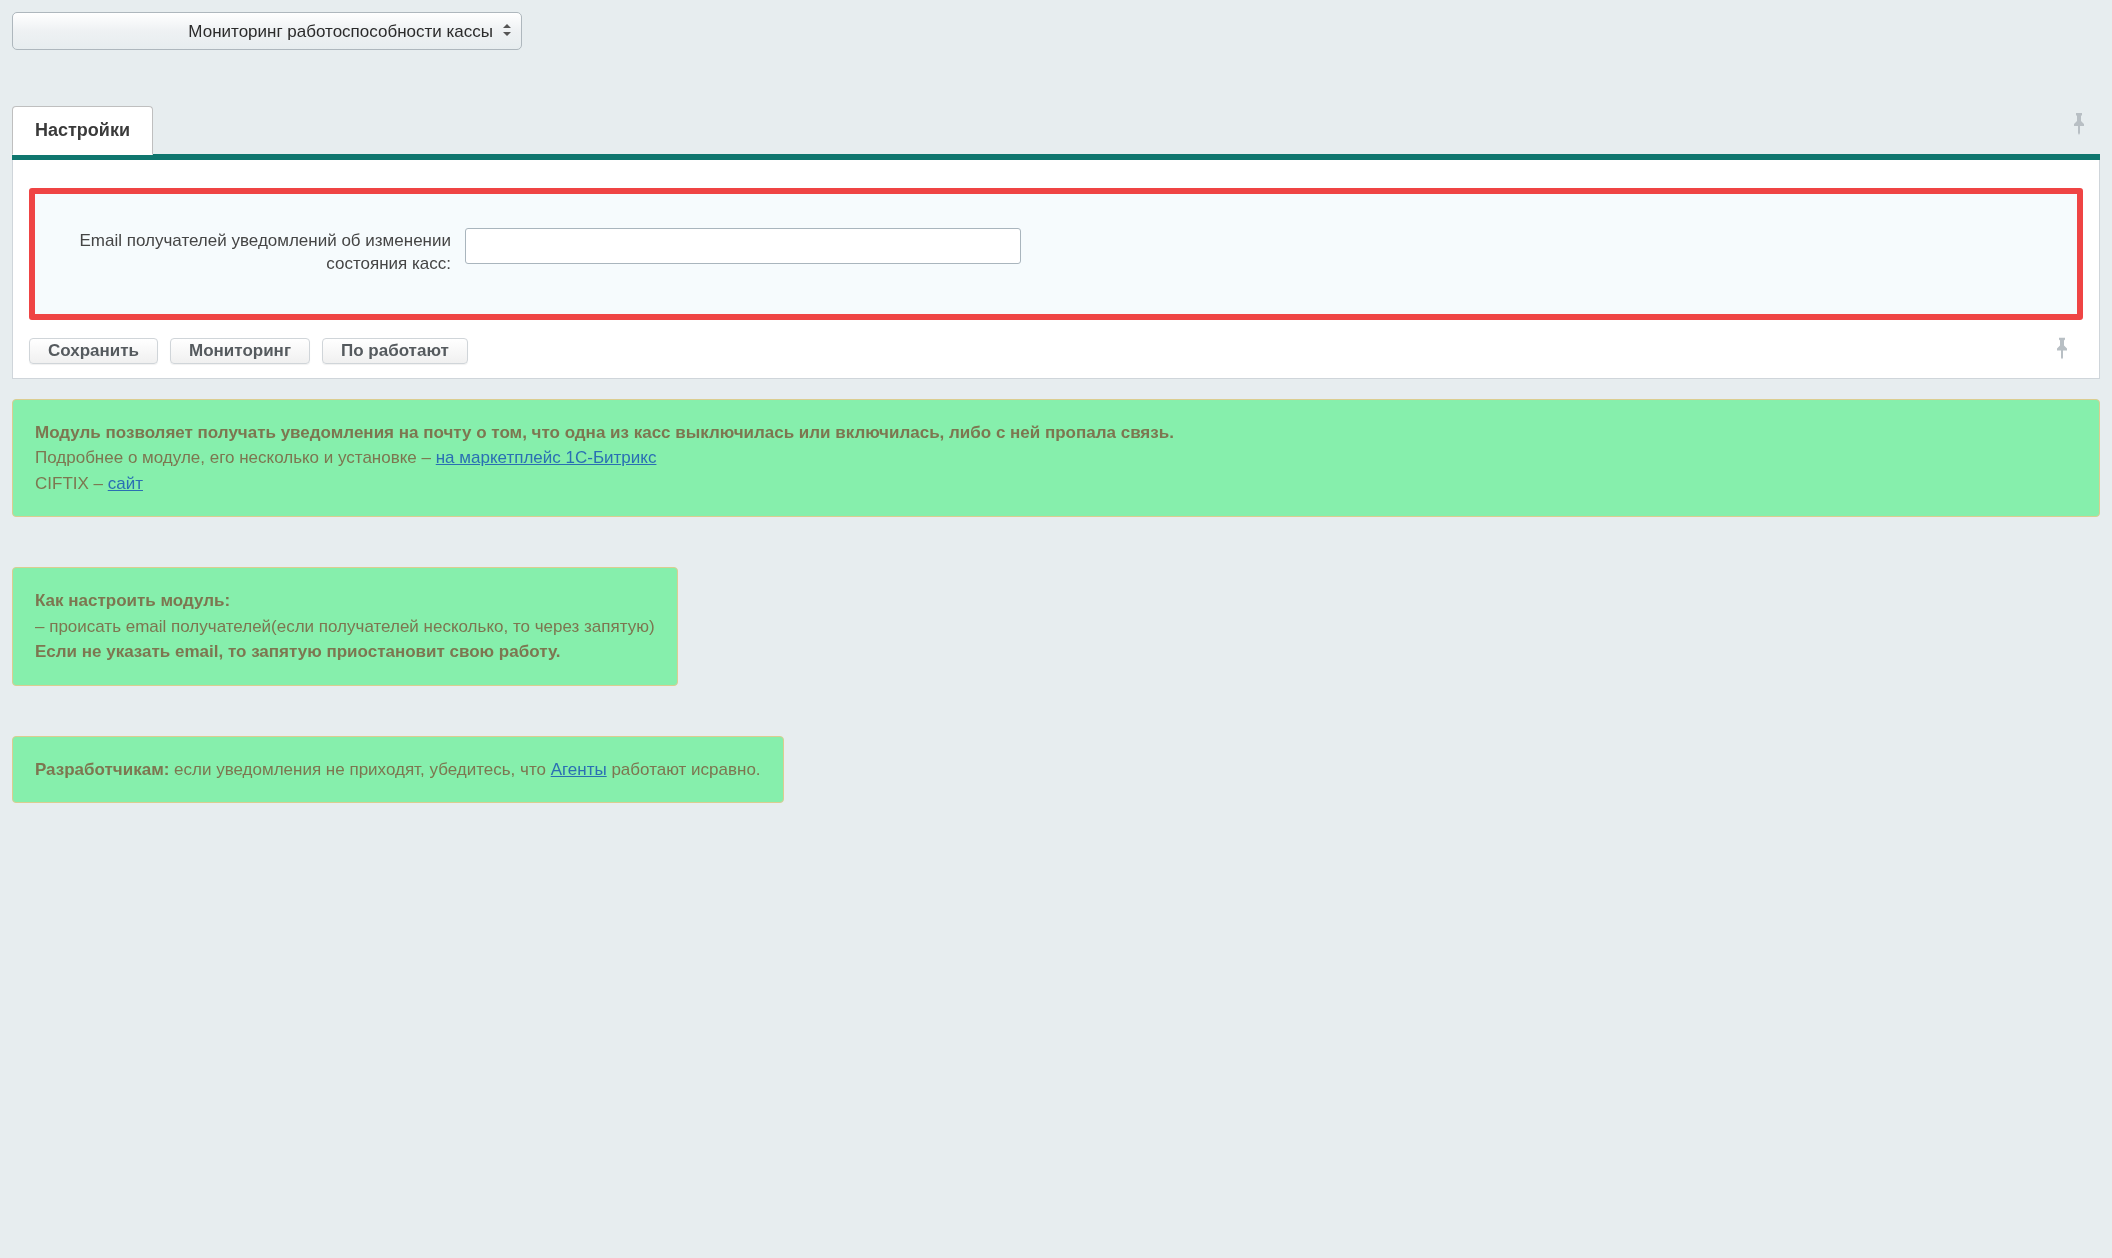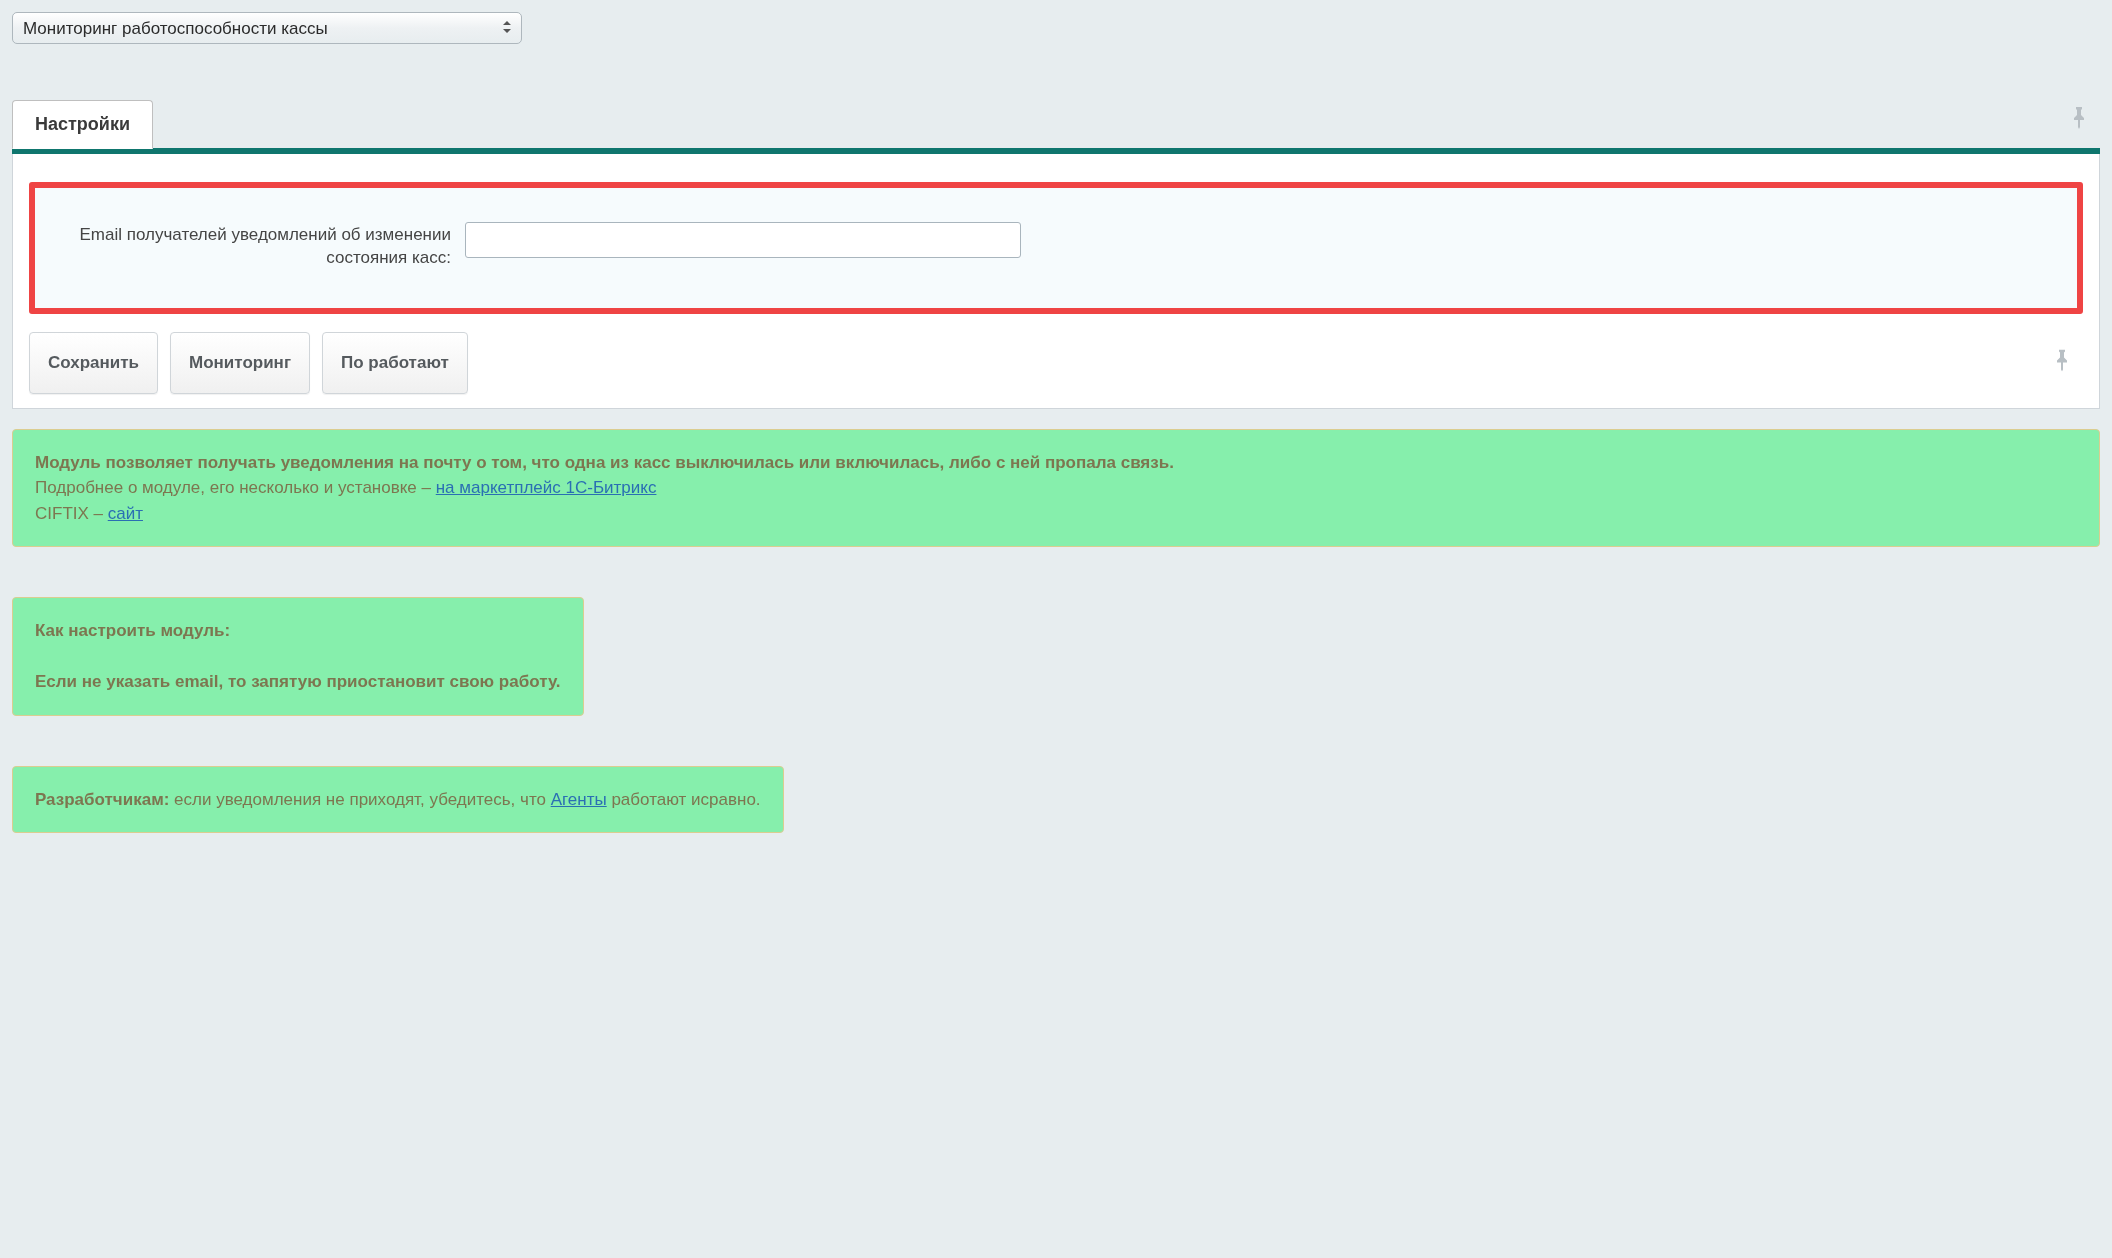--- a/index.html
+++ b/index.html
@@ -12,31 +12,32 @@
     color: #333;
   }
   .page {
     padding: 12px;
     max-width: 2112px;
   }
 
   
   .module-select {
     width: 510px;
-    height: 32px;
+    height: 38px;
     font-size: 17px;
     padding: 4px 28px 4px 10px;
     border: 1px solid #aeb7bd;
     border-radius: 5px;
     background: linear-gradient(#ffffff, #eef1f3 50%, #e7edef);
     color: #2b2b2b;
     appearance: none;
     -webkit-appearance: none;
     -moz-appearance: none;
     position: relative;
+    text-align: right;
   }
   .select-wrap {
     position: relative;
     display: inline-block;
   }
   .select-caret {
     position: absolute;
     right: 10px;
     top: 50%;
     transform: translateY(-50%);
@@ -121,21 +122,21 @@
   }
 
   .button-row {
     margin-top: 18px;
     display: flex;
     gap: 12px;
     position: relative;
     padding-right: 40px;
   }
   .btn {
-    padding: 20px 18px;
+    padding: 2px 18px;
     font-size: 17px;
     font-weight: bold;
     color: #555a5e;
     border: 1px solid #d0d5d9;
     border-radius: 4px;
     background: linear-gradient(#ffffff, #f0f0f0);
     cursor: pointer;
     box-shadow: 0 1px 1px rgba(0,0,0,0.06);
   }
   .footer-pin {
@@ -217,21 +218,21 @@
     <span>Подробнее о модуле, его несколько и установке – </span>
     <a href="#">на маркетплейс 1С-Битрикс</a><br>
     <span>CIFTIX – </span>
     <a href="#">сайт</a>
   </div>
 
   <div class="spacer"></div>
 
   <div class="info-box">
     <strong>Как настроить модуль:</strong><br>
-    <br>
+    <span>– происать email получателей(если получателей несколько, то через запятую)</span><br>
     <strong>Если не указать email, то запятую приостановит свою работу.</strong>
   </div>
 
   <div class="spacer"></div>
 
   <div class="info-box">
     <strong>Разработчикам:</strong><span> если уведомления не приходят, убедитесь, что </span><a href="#">Агенты</a><span> работают исравно.</span>
   </div>
 
 </div>

